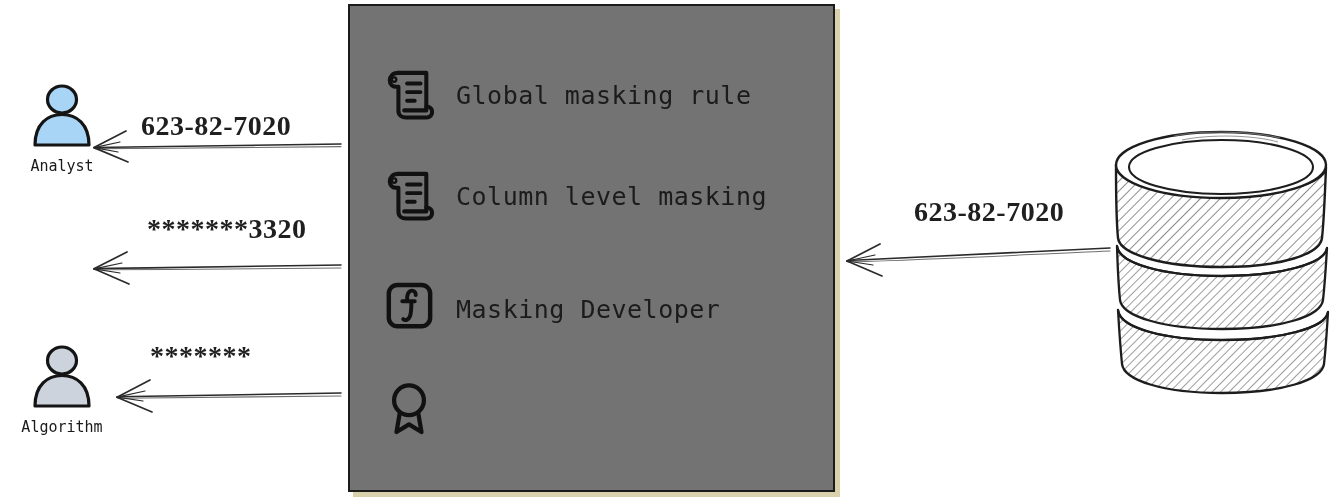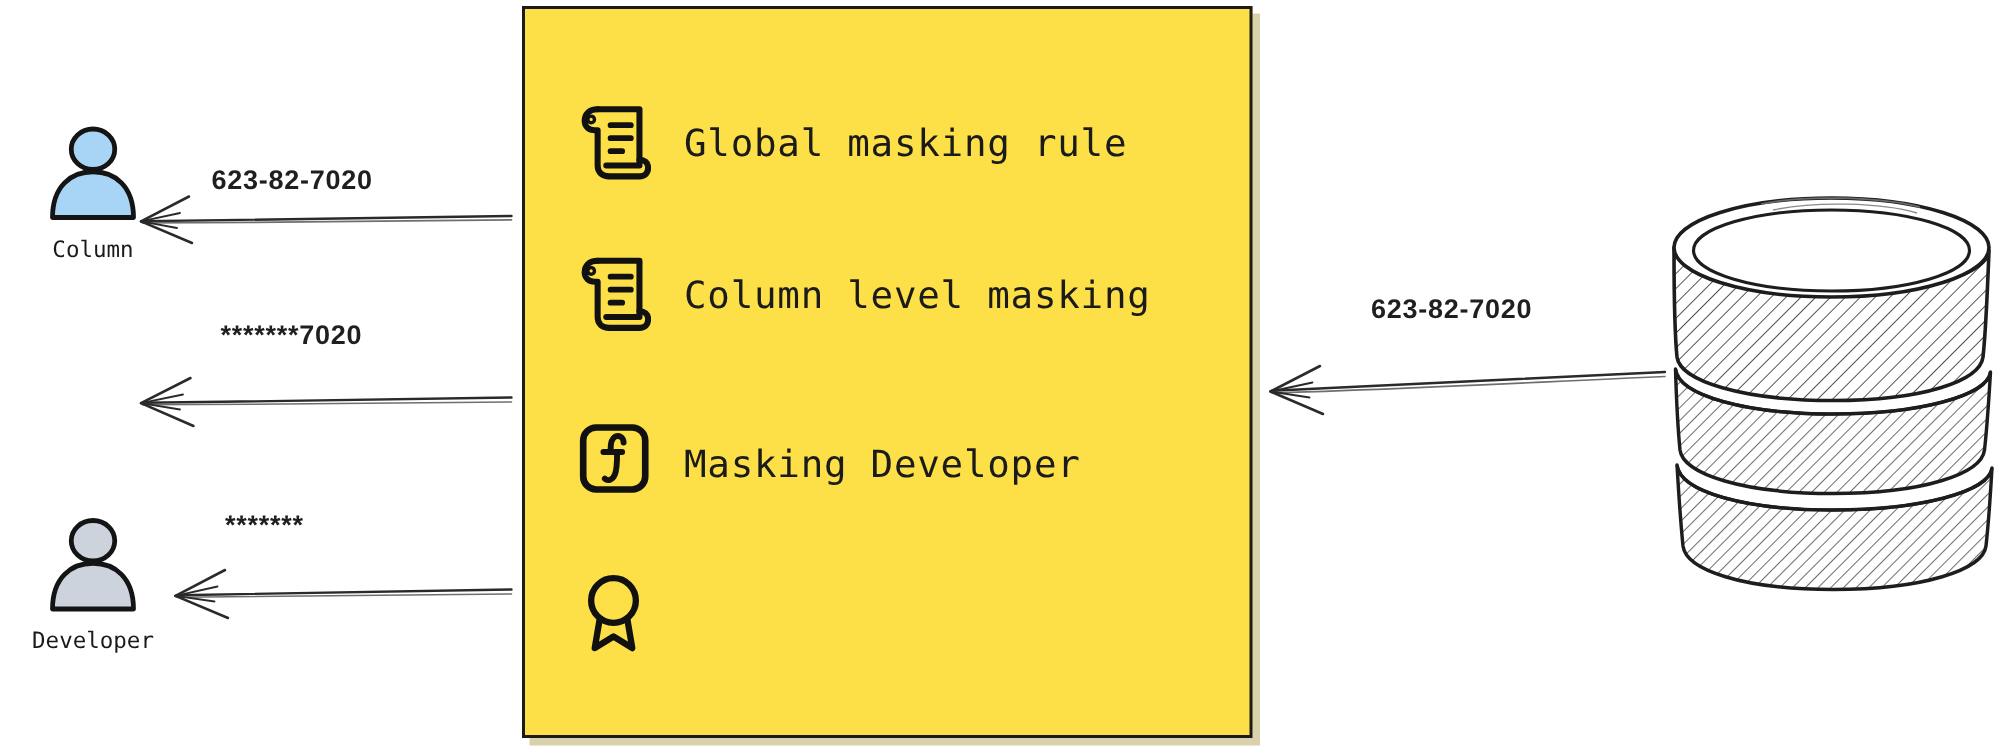--- a/index.html
+++ b/index.html
@@ -36,36 +36,36 @@
     font-weight: 500;
     color: #1a1a1a;
     letter-spacing: 0px;
     white-space: nowrap;
     margin-top: 1px;
   }
 
   
   .arrow-label {
     position: absolute;
-    font-family: Liberation Sans, sans-serif;
-    font-size: 18px;
+    font-family: Liberation Serif, serif;
+    font-size: 28px;
     font-weight: 700;
     color: #1f1f1f;
     white-space: nowrap;
     letter-spacing: 0.5px;
   }
 
   
   #policy-panel {
     position: absolute;
     left: 348px;
     top: 4px;
     width: 487px;
     height: 488px;
-    background: #fde047;
+    background: #737373;
     border: 2px solid #1b1b1b;
     box-sizing: border-box;
     box-shadow: 5px 5px 0 0 rgba(170,150,70,0.45);
   }
   .policy-row {
     position: absolute;
     left: 34px;
     display: flex;
     align-items: center;
     gap: 22px;
@@ -140,37 +140,37 @@
     </g>
   </svg>
 
   <div class="actor" style="left:2px; top:82px;">
     <div class="actor-figure">
       <svg width="74" height="74" viewBox="0 0 74 74">
         <ellipse cx="37" cy="17.5" rx="14.5" ry="13.5" fill="#a8d4f5" stroke="#141414" stroke-width="3.2"></ellipse>
         <path d="M10,63 C10,42 22.5,32.5 37,32.5 C51.5,32.5 64,42 64,63 Z" fill="#a8d4f5" stroke="#141414" stroke-width="3.2" stroke-linejoin="round"></path>
       </svg>
     </div>
-    <div class="actor-label">Column</div>
+    <div class="actor-label">Analyst</div>
   </div>
 
 
   <div class="actor" style="left:2px; top:343px;">
     <div class="actor-figure">
       <svg width="74" height="74" viewBox="0 0 74 74">
         <ellipse cx="37" cy="17.5" rx="14.5" ry="13.5" fill="#ccd3dd" stroke="#141414" stroke-width="3.2"></ellipse>
         <path d="M10,63 C10,42 22.5,32.5 37,32.5 C51.5,32.5 64,42 64,63 Z" fill="#ccd3dd" stroke="#141414" stroke-width="3.2" stroke-linejoin="round"></path>
       </svg>
     </div>
-    <div class="actor-label">Developer</div>
+    <div class="actor-label">Algorithm</div>
   </div>
 
   <div class="arrow-label" style="left:141px; top:110px;">623-82-7020</div>
 
-  <div class="arrow-label" style="left:147px; top:213px;">*******7020</div>
+  <div class="arrow-label" style="left:147px; top:213px;">*******3320</div>
 
   <div class="arrow-label" style="left:150px; top:340px;">*******</div>
 
   <div class="arrow-label" style="left:914px; top:196px;">623-82-7020</div>
 
   <div id="policy-panel">
 
     <div class="policy-row" style="top:62px;">
       <svg class="policy-icon" viewBox="0 0 52 56">
         <path d="M15,5 H44 V44 H21" fill="none" stroke="#111" stroke-width="4.2" stroke-linejoin="round" stroke-linecap="round"></path>

